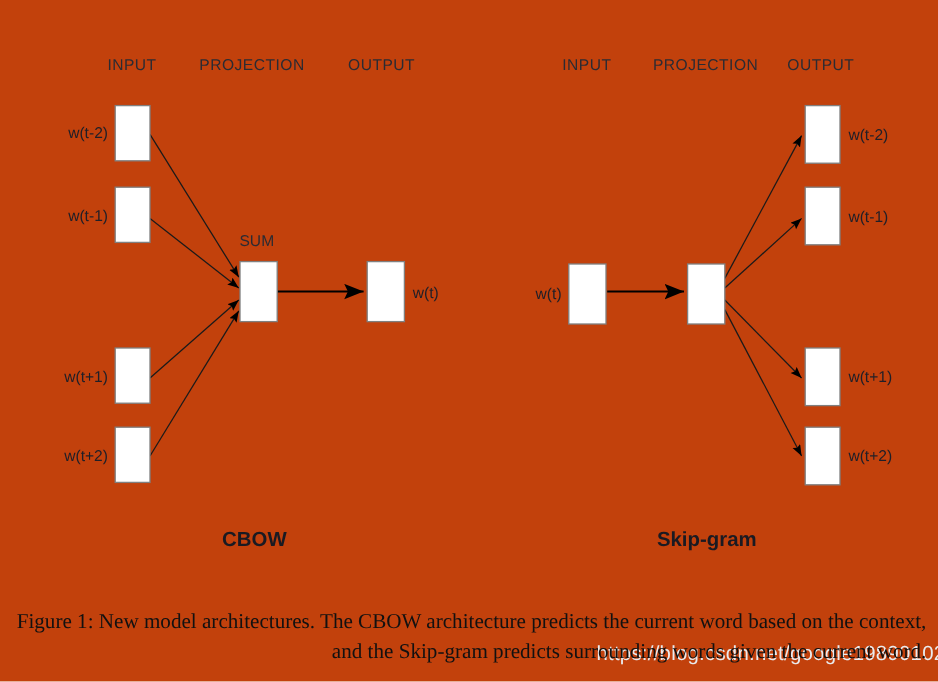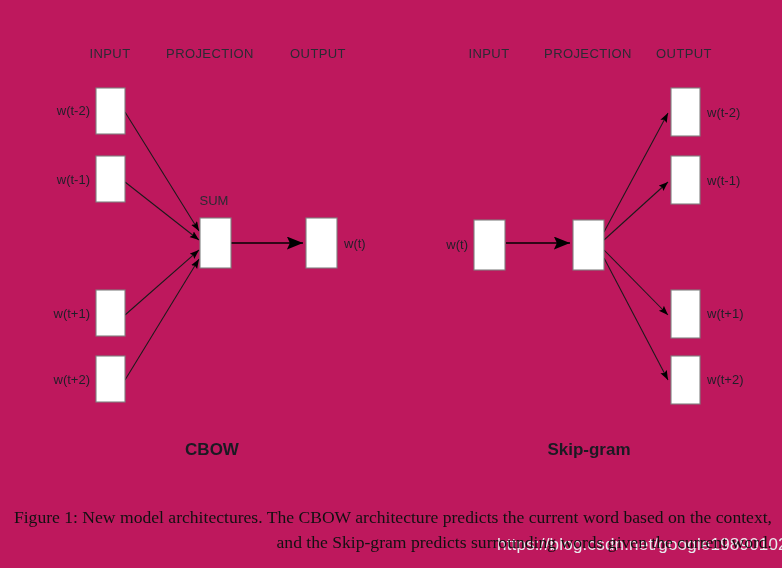--- a/index.html
+++ b/index.html
@@ -5,21 +5,21 @@
 <style>
   html, body {
     margin: 0;
     padding: 0;
     background: #ffffff;
   }
   #page {
     position: relative;
     width: 782px;
     height: 568px;
-    background: #be185d;
+    background: #c2410c;
     overflow: hidden;
     font-family: "Liberation Sans", sans-serif;
   }
   #figure-svg {
     position: absolute;
     left: 0;
     top: 0;
     width: 782px;
     height: 500px;
   }

